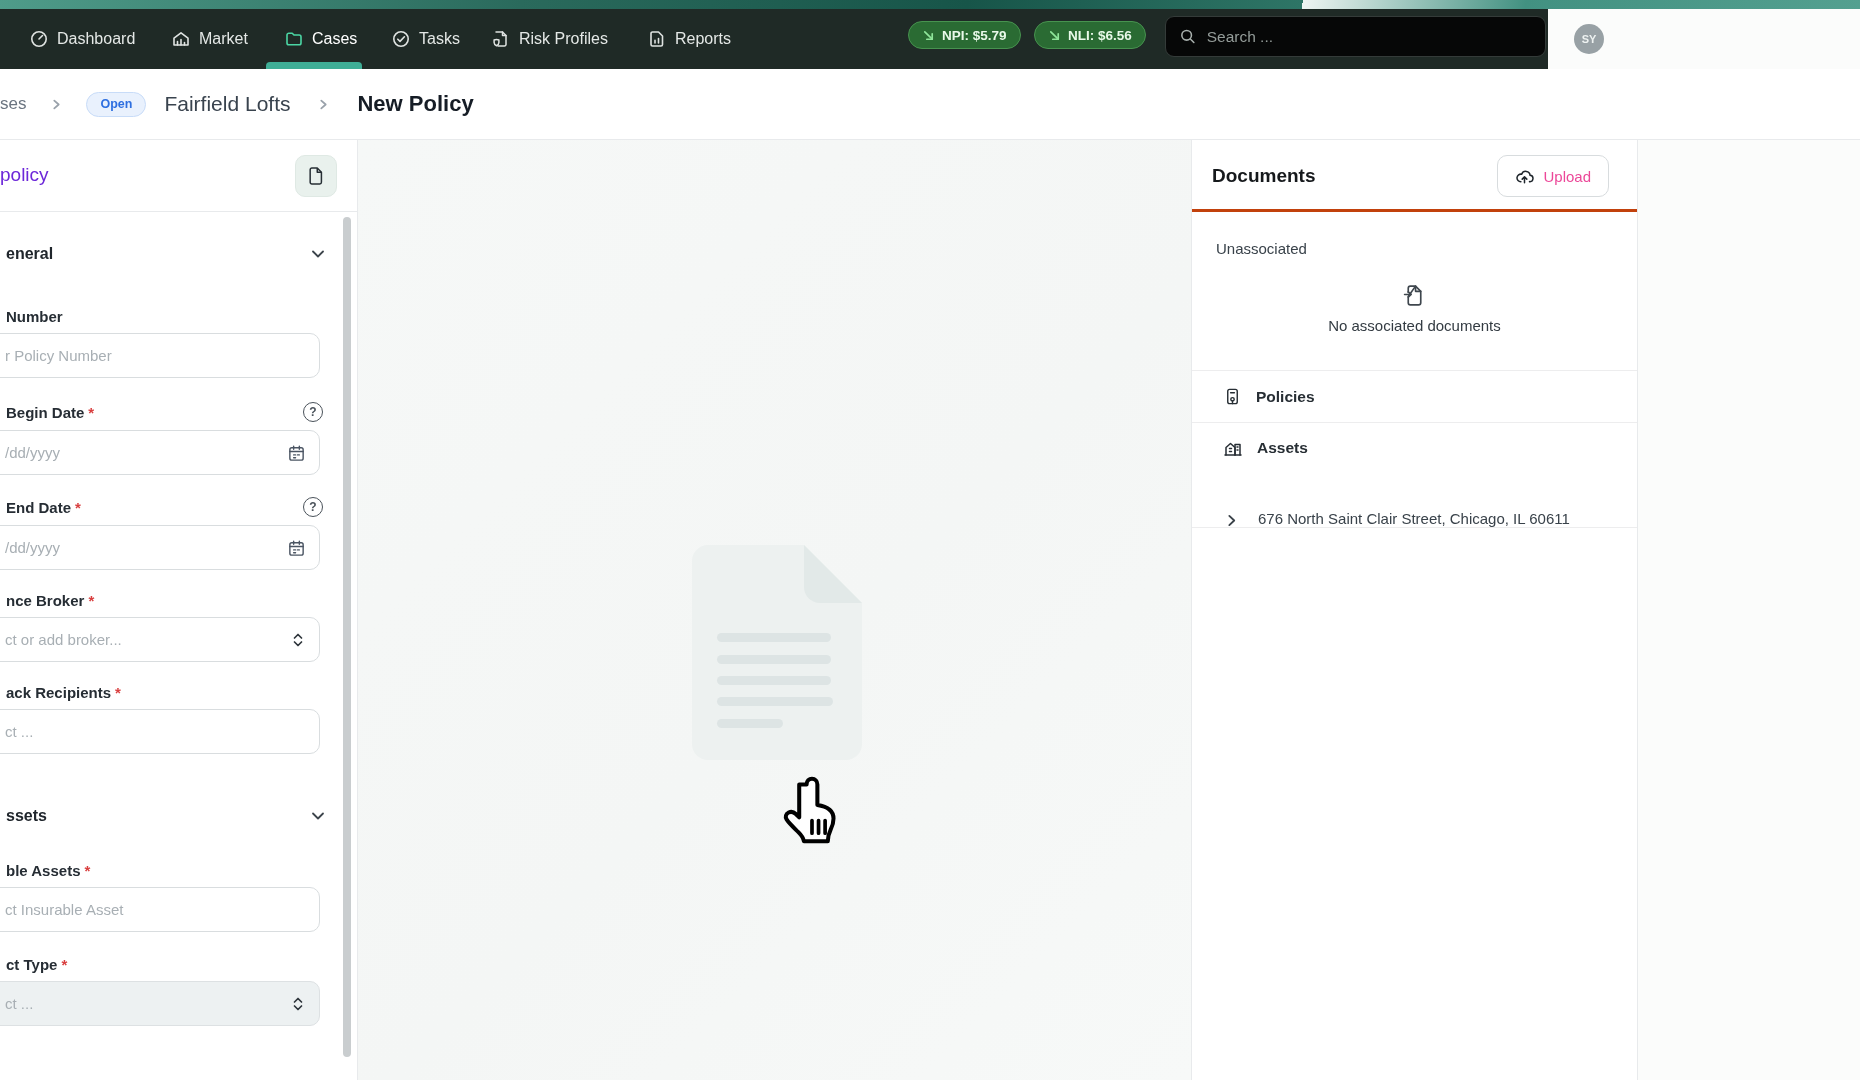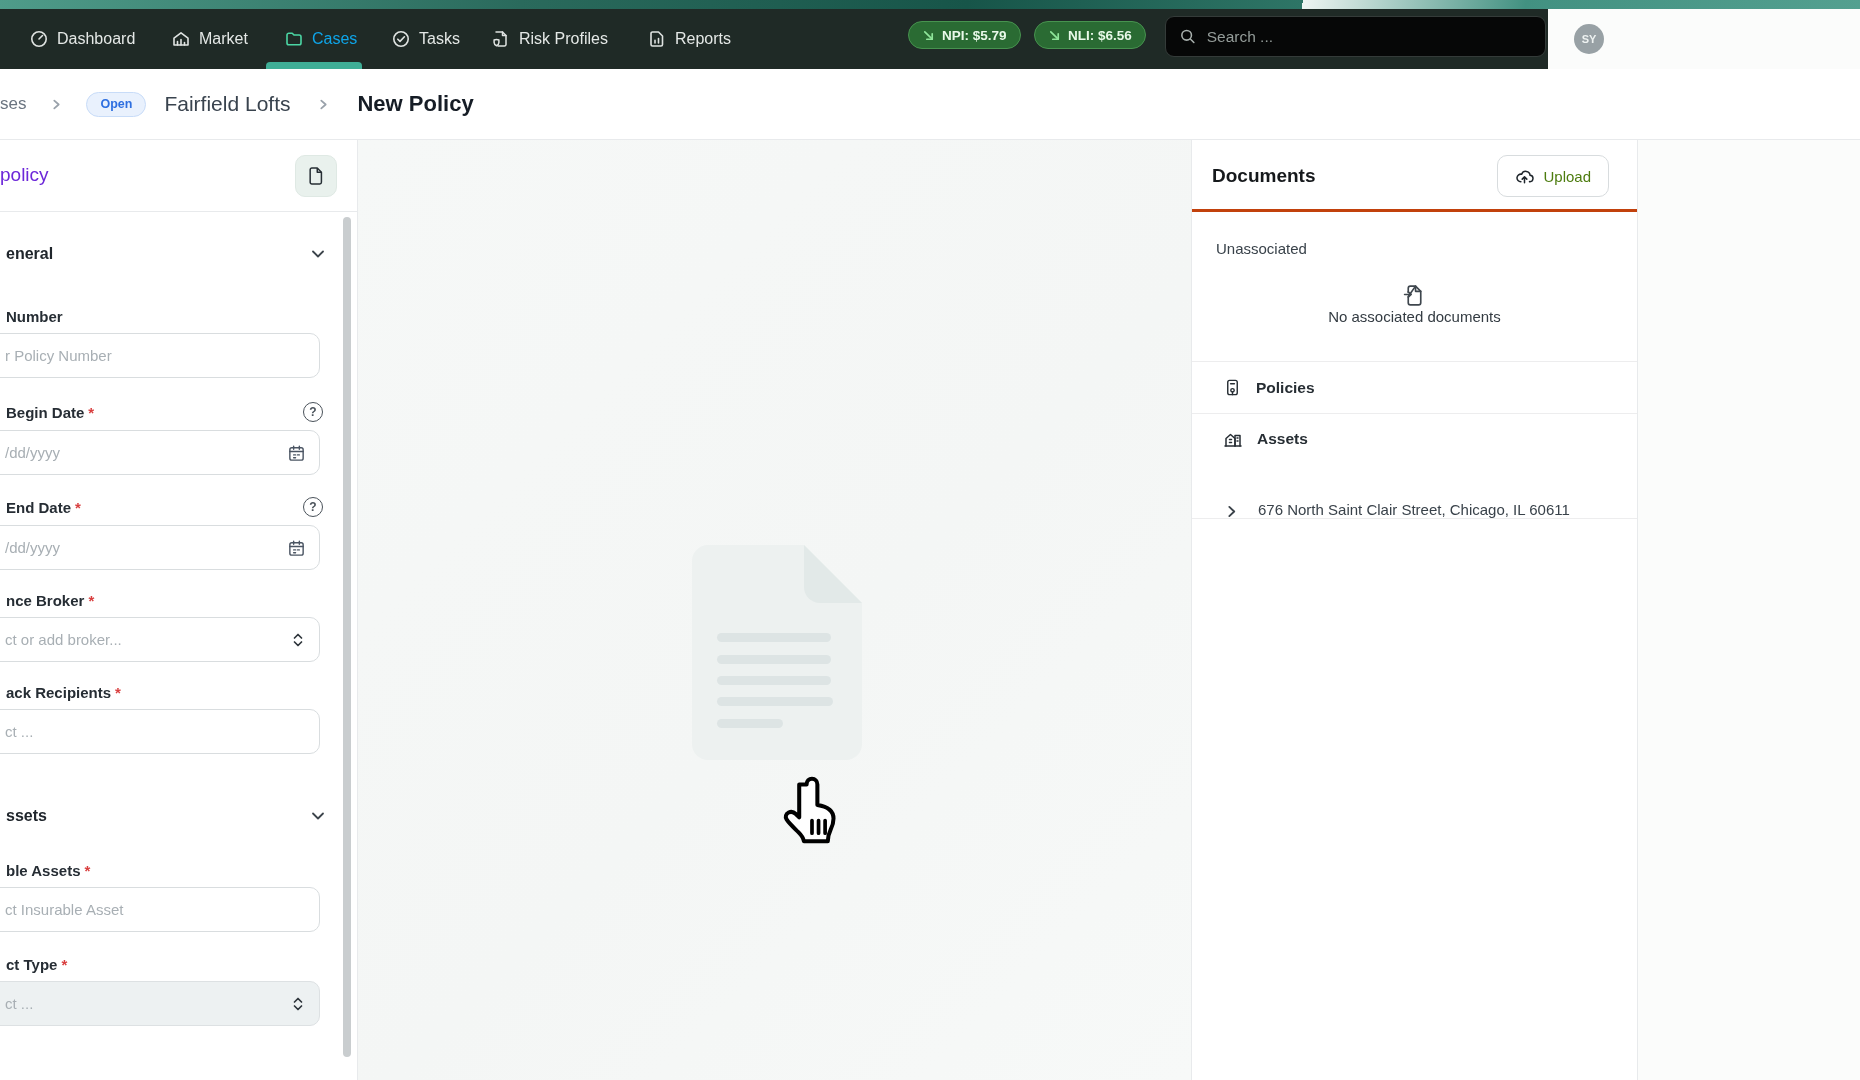--- a/index.html
+++ b/index.html
@@ -8,21 +8,21 @@
 
   
   .top-gradient { position:absolute; left:0; top:0; width:1860px; height:9px;
     background:linear-gradient(100deg,#4f9c8a 0%,#2a6a5c 28%,#175549 52%,#2e7566 70%,#46948312 0,#429181 82%,#54a090 100%); }
 
   
   .navbar { position:absolute; left:0; top:9px; width:1548px; height:60px; background:#1f2a26; }
   .nav-item { position:absolute; top:0; height:60px; display:flex; align-items:center; gap:9px;
     font-size:16px; font-weight:500; color:#e4e8e6; cursor:pointer; white-space:nowrap; }
   .nav-item svg { flex:0 0 auto; }
-  .nav-item.active { color:#0ea5e9; }
+  .nav-item.active { color:#ffffff; }
   .nav-underline { position:absolute; left:266px; bottom:0; width:96px; height:7px;
     background:#3fae96; border-radius:4px 4px 0 0; }
   .metric-badge { position:absolute; top:12px; height:28px; display:flex; align-items:center; gap:7px;
     padding:0 13px; border-radius:999px; background:#2a6b33; border:1.5px solid #47934f;
     color:#e9f9e9; font-size:13.5px; font-weight:700; }
   .search-box { position:absolute; left:1165px; top:7px; width:381px; height:41px;
     background:#060707; border:1px solid #343b39; border-radius:9px;
     display:flex; align-items:center; gap:11px; padding:0 14px; }
   .search-box input { background:transparent; border:none; outline:none; color:#c7cdca;
     font-size:15.5px; width:100%; font-family:"Liberation Sans",sans-serif; }
@@ -83,24 +83,24 @@
 
   
   .doc-ghost { position:absolute; left:332px; top:405px; }
   .hand-cursor { position:absolute; left:420px; top:636px; }
 
   
   .rp-header { position:relative; height:72px; border-bottom:3px solid #c2410c; }
   .rp-title { position:absolute; left:20px; top:25px; font-size:19px; font-weight:700; color:#16191c; }
   .upload-btn { position:absolute; right:28px; top:15px; height:42px; padding:0 17px; border-radius:10px;
     background:#fff; border:1px solid #d8dcde; display:flex; align-items:center; gap:9px;
-    font-size:15px; font-weight:500; color:#4d7c0f; cursor:pointer; }
+    font-size:15px; font-weight:500; color:#ec4899; cursor:pointer; }
   .rp-sub { margin:28px 0 0 24px; font-size:15px; font-weight:500; color:#39424a; }
   .rp-empty { margin-top:26px; display:flex; flex-direction:column; align-items:center; }
-  .rp-empty-text { font-size:15px; color:#333b42; }
+  .rp-empty-text { margin-top:9px; font-size:15px; color:#333b42; }
   .rp-div { margin-top:36px; border-top:1px solid #ededee; }
   .rp-row { height:52px; display:flex; align-items:center; gap:14px; padding-left:31px;
     border-bottom:1px solid #ededee; font-size:15.5px; font-weight:600; color:#272e34; cursor:pointer; }
   .rp-row.assets { border-bottom:none; height:50px; }
   .rp-asset-row { height:55px; display:flex; align-items:flex-end; gap:20px; padding-left:33px;
     border-bottom:1px solid #ededee; font-size:15px; font-weight:400; color:#39424a; cursor:pointer; }
 </style>
 </head>
 <body>
 

